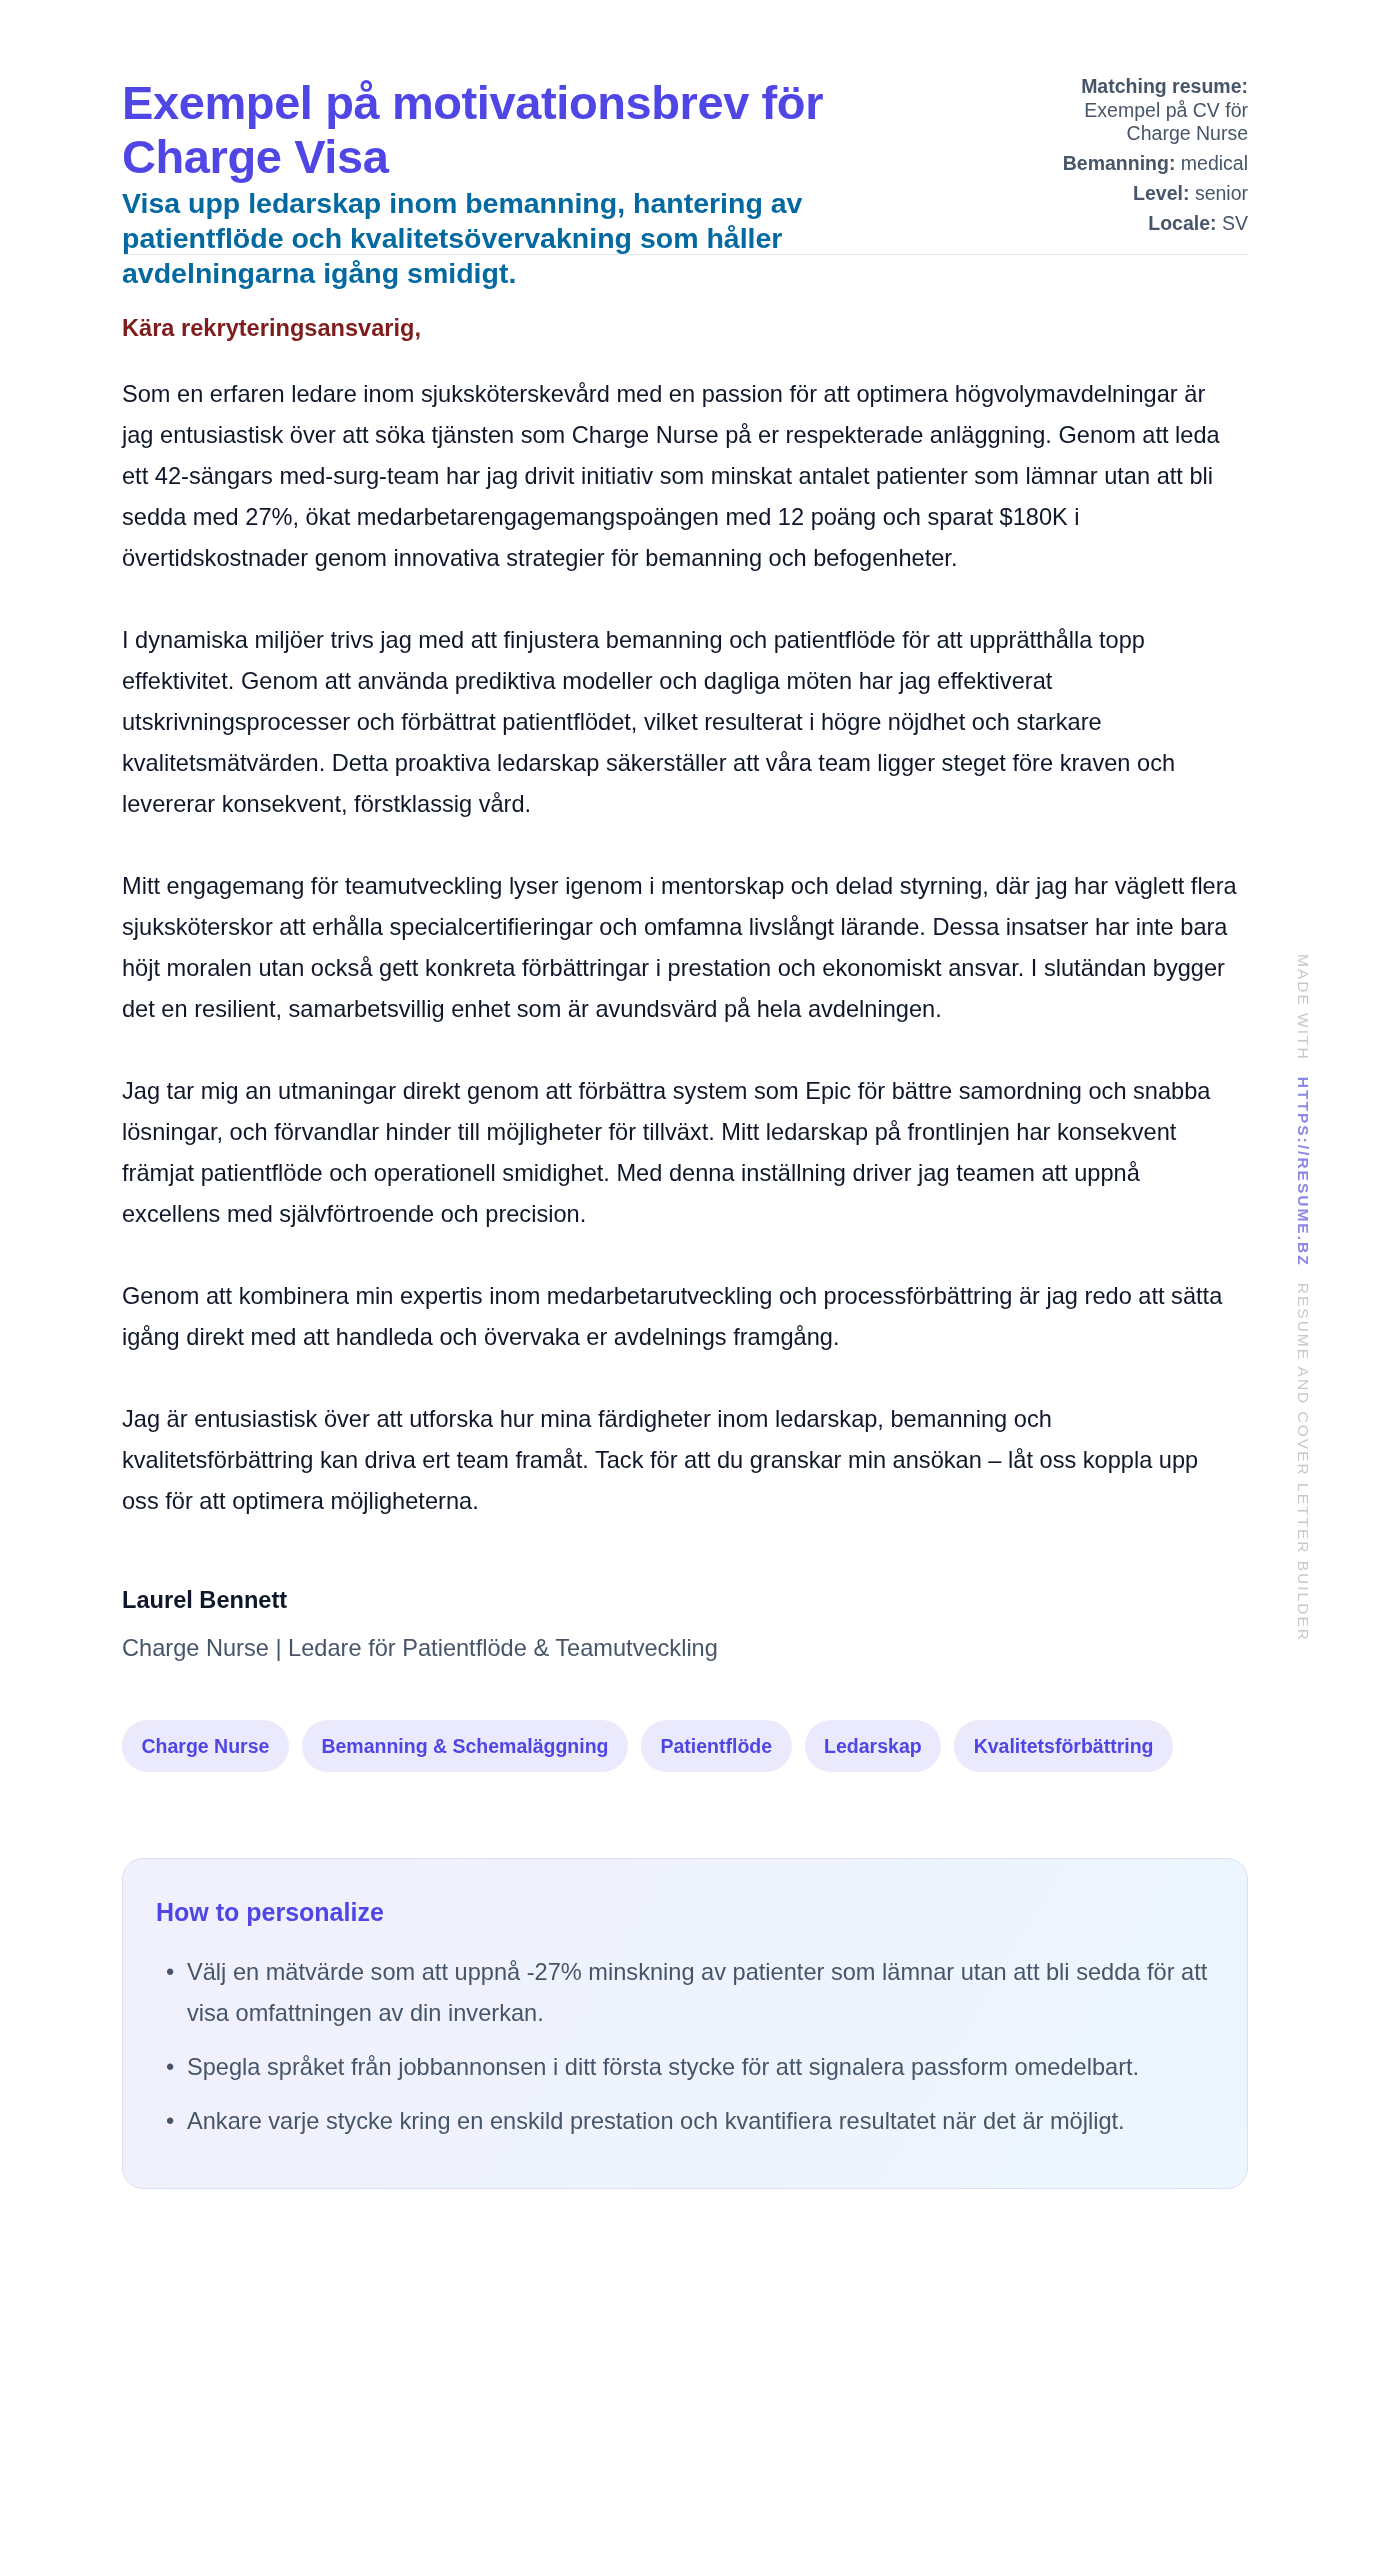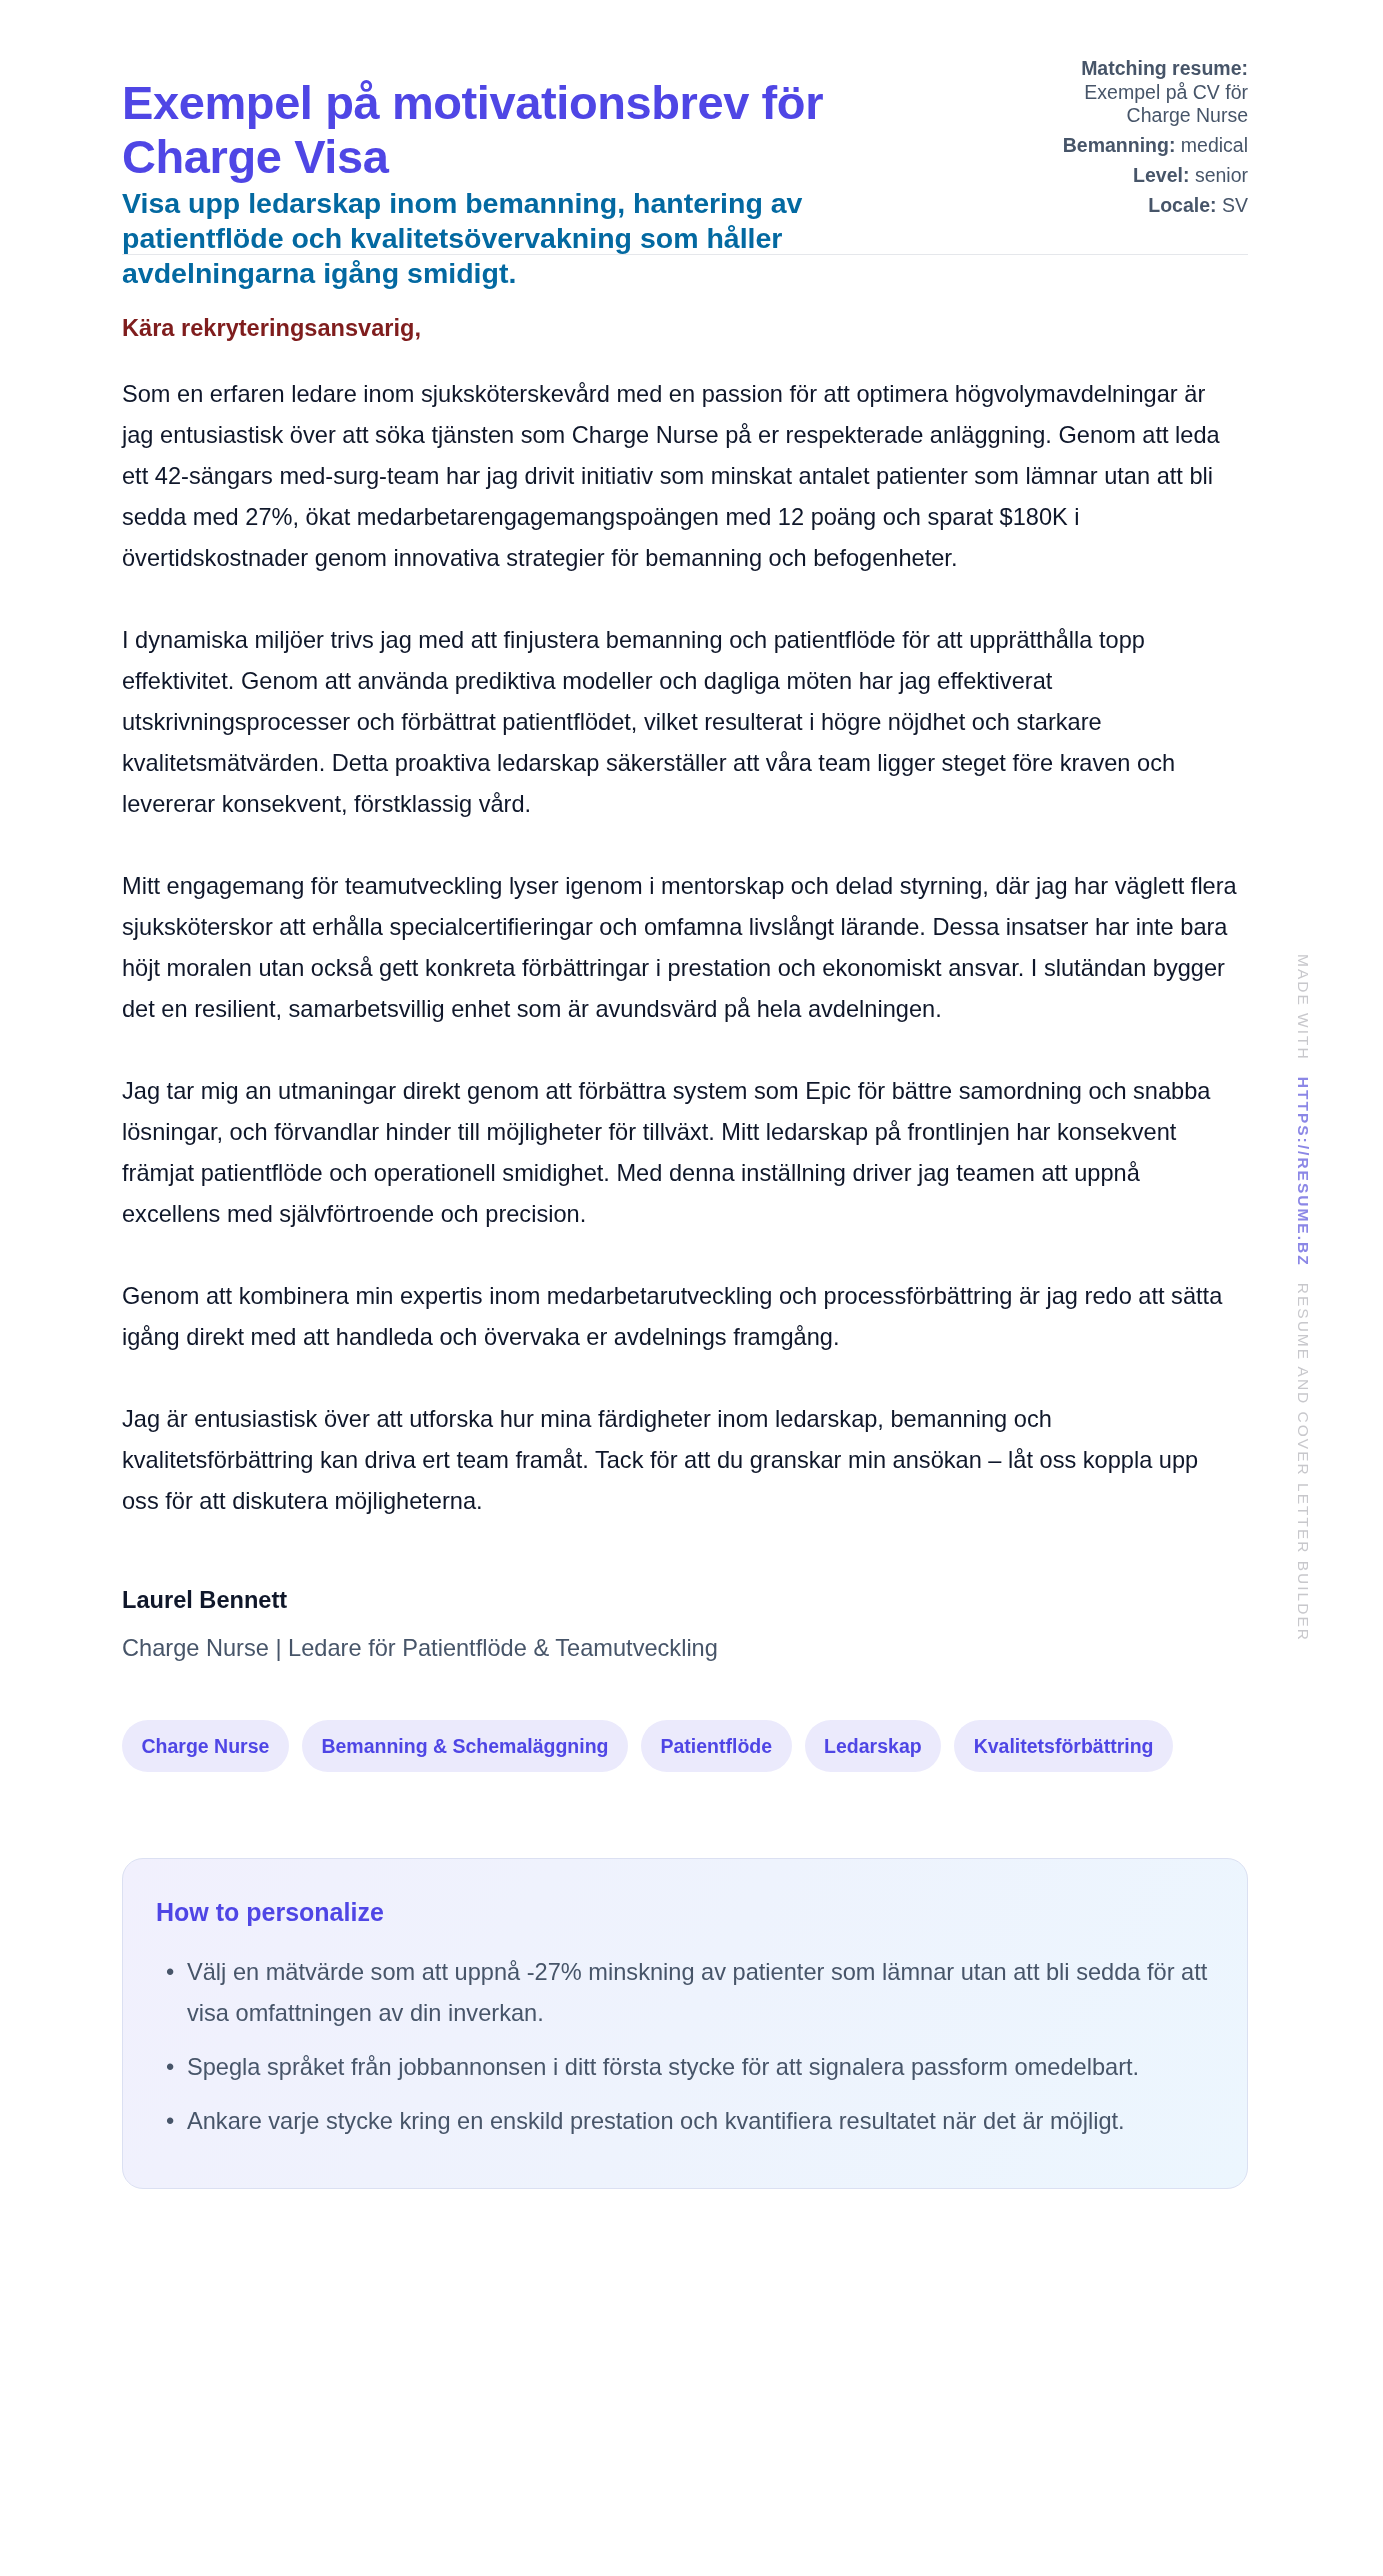--- a/index.html
+++ b/index.html
@@ -36,21 +36,21 @@
       margin: 1.6px 0 0 0;
       width: 732px;
       font-size: 28.5px;
       line-height: 35px;
       font-weight: 700;
       color: #0369a1;
     }
     .meta {
       position: absolute;
       right: 0;
-      top: 57px;
+      top: 75px;
       width: 212px;
       text-align: right;
       font-size: 19.5px;
       line-height: 23.6px;
       color: #475569;
     }
     .meta .row { margin-bottom: 6.5px; }
     .meta .row.first { margin-bottom: 6.5px; }
     .meta b { color: #475569; font-weight: 700; }
 
@@ -178,21 +178,21 @@
   </header>
 
   <p class="greeting">Kära rekryteringsansvarig,</p>
 
   <div class="body-text">
     <p class="para">Som en erfaren ledare inom sjuksköterskevård med en passion för att optimera högvolymavdelningar är jag entusiastisk över att söka tjänsten som Charge Nurse på er respekterade anläggning. Genom att leda ett 42-sängars med-surg-team har jag drivit initiativ som minskat antalet patienter som lämnar utan att bli sedda med 27%, ökat medarbetarengagemangspoängen med 12 poäng och sparat $180K i övertidskostnader genom innovativa strategier för bemanning och befogenheter.</p>
     <p class="para">I dynamiska miljöer trivs jag med att finjustera bemanning och patientflöde för att upprätthålla topp effektivitet. Genom att använda prediktiva modeller och dagliga möten har jag effektiverat utskrivningsprocesser och förbättrat patientflödet, vilket resulterat i högre nöjdhet och starkare kvalitetsmätvärden. Detta proaktiva ledarskap säkerställer att våra team ligger steget före kraven och levererar konsekvent, förstklassig vård.</p>
     <p class="para">Mitt engagemang för teamutveckling lyser igenom i mentorskap och delad styrning, där jag har väglett flera sjuksköterskor att erhålla specialcertifieringar och omfamna livslångt lärande. Dessa insatser har inte bara höjt moralen utan också gett konkreta förbättringar i prestation och ekonomiskt ansvar. I slutändan bygger det en resilient, samarbetsvillig enhet som är avundsvärd på hela avdelningen.</p>
     <p class="para">Jag tar mig an utmaningar direkt genom att förbättra system som Epic för bättre samordning och snabba lösningar, och förvandlar hinder till möjligheter för tillväxt. Mitt ledarskap på frontlinjen har konsekvent främjat patientflöde och operationell smidighet. Med denna inställning driver jag teamen att uppnå excellens med självförtroende och precision.</p>
     <p class="para">Genom att kombinera min expertis inom medarbetarutveckling och processförbättring är jag redo att sätta igång direkt med att handleda och övervaka er avdelnings framgång.</p>
-    <p class="para">Jag är entusiastisk över att utforska hur mina färdigheter inom ledarskap, bemanning och kvalitetsförbättring kan driva ert team framåt. Tack för att du granskar min ansökan – låt oss koppla upp oss för att diskutera möjligheterna.</p>
+    <p class="para">Jag är entusiastisk över att utforska hur mina färdigheter inom ledarskap, bemanning och kvalitetsförbättring kan driva ert team framåt. Tack för att du granskar min ansökan – låt oss koppla upp oss för att optimera möjligheterna.</p>
   </div>
 
   <div class="signature">
     <div class="sig-name">Laurel Bennett</div>
     <div class="sig-title">Charge Nurse | Ledare för Patientflöde &amp; Teamutveckling</div>
   </div>
 
   <div class="tags">
     <span class="tag">Charge Nurse</span>
     <span class="tag">Bemanning &amp; Schemaläggning</span>

